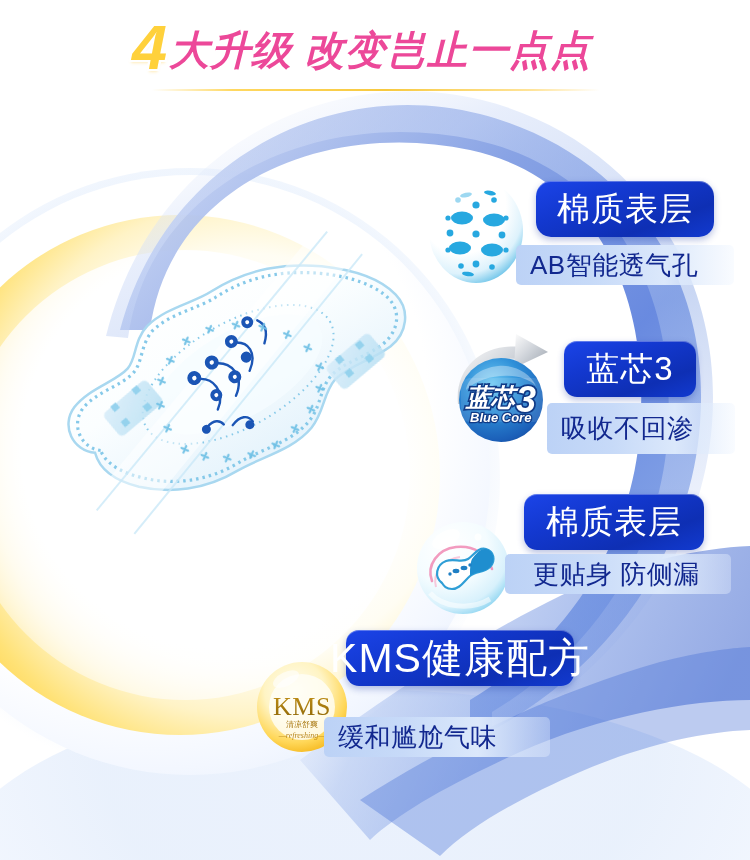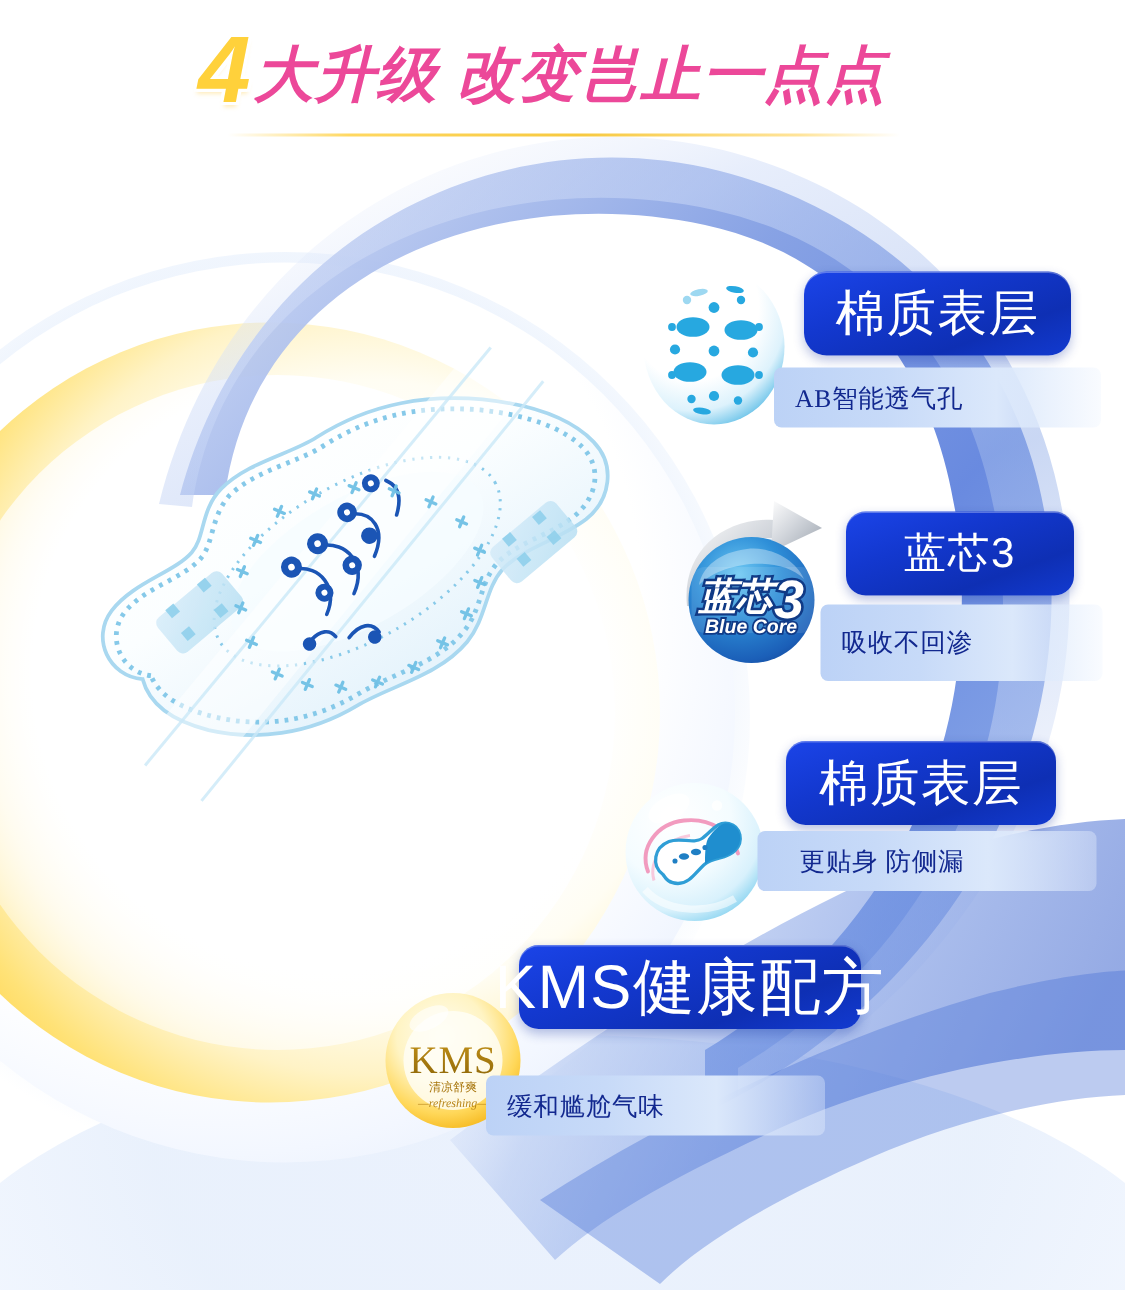--- a/index.html
+++ b/index.html
@@ -112,27 +112,26 @@
     box-shadow:0 3px 7px rgba(20,50,160,.30), inset 0 1px 0 rgba(255,255,255,.30);
     white-space:nowrap;
     padding:0 16px;
     box-sizing:border-box;
   }
   .subbar{
     position:absolute;
     display:flex; align-items:center;
     border-radius:5px;
     color:#12288f;
-    font-size:17px;
+    font-size:26px;
     letter-spacing:.5px;
     background:linear-gradient(to right,#bcd2f6 0%,#c7daf8 35%,#dbe8fb 68%,rgba(238,245,255,.35) 100%);
     white-space:nowrap;
     padding-left:14px;
     box-sizing:border-box;
-    font-family:Liberation Serif, serif;
   }
 </style>
 </head>
 <body>
 
 <div id="stage">
 
   <div class="bg-layer" id="bottom-wash"></div>
   <div class="bg-layer" id="plate-shadow"></div>
   <div class="bg-layer" id="plate-rim"></div>
@@ -360,21 +359,21 @@
         <path d="M30,60 C46,44 84,40 100,56 C94,42 76,34 62,36 C44,38 32,48 30,60 Z" fill="#ffffff" opacity=".35"></path>
 
         <g>
           <rect x="25" y="48" width="82" height="44" rx="9" fill="#ffffff" opacity=".1"></rect>
           <text x="30" y="76" font-family="'Liberation Sans',sans-serif" font-size="25" font-weight="bold" fill="#ffffff" stroke="#103a86" stroke-width="3.2" paint-order="stroke">蓝芯</text>
           <text x="80" y="82" font-family="'Liberation Sans',sans-serif" font-size="36" font-weight="bold" fill="#ffffff" stroke="#103a86" stroke-width="3.5" paint-order="stroke">3</text>
           <text x="34" y="92" font-family="'Liberation Sans',sans-serif" font-size="13" font-weight="bold" fill="#ffffff" stroke="#103a86" stroke-width="2.4" paint-order="stroke">Blue Core</text>
         </g>
       </svg>
     </div>
-    <div class="pill" style="left:564px;top:341px;width:152px;height:56px;font-size:28px;">蓝芯3</div>
+    <div class="pill" style="left:564px;top:341px;width:132px;height:56px;font-size:33px;">蓝芯3</div>
     <div class="subbar" style="left:547px;top:403px;width:188px;height:51px;">吸收不回渗</div>
   </div>
 
   <div class="feature">
     <div class="icon-badge" style="left:416px;top:521px;width:94px;height:94px;">
       <svg viewBox="0 0 94 94" width="94" height="94">
         <defs>
           <radialGradient id="bubbleG" cx="0.34" cy="0.26" r="0.85">
             <stop offset="0" stop-color="#ffffff"></stop>
             <stop offset="0.5" stop-color="#f4fcff"></stop>

